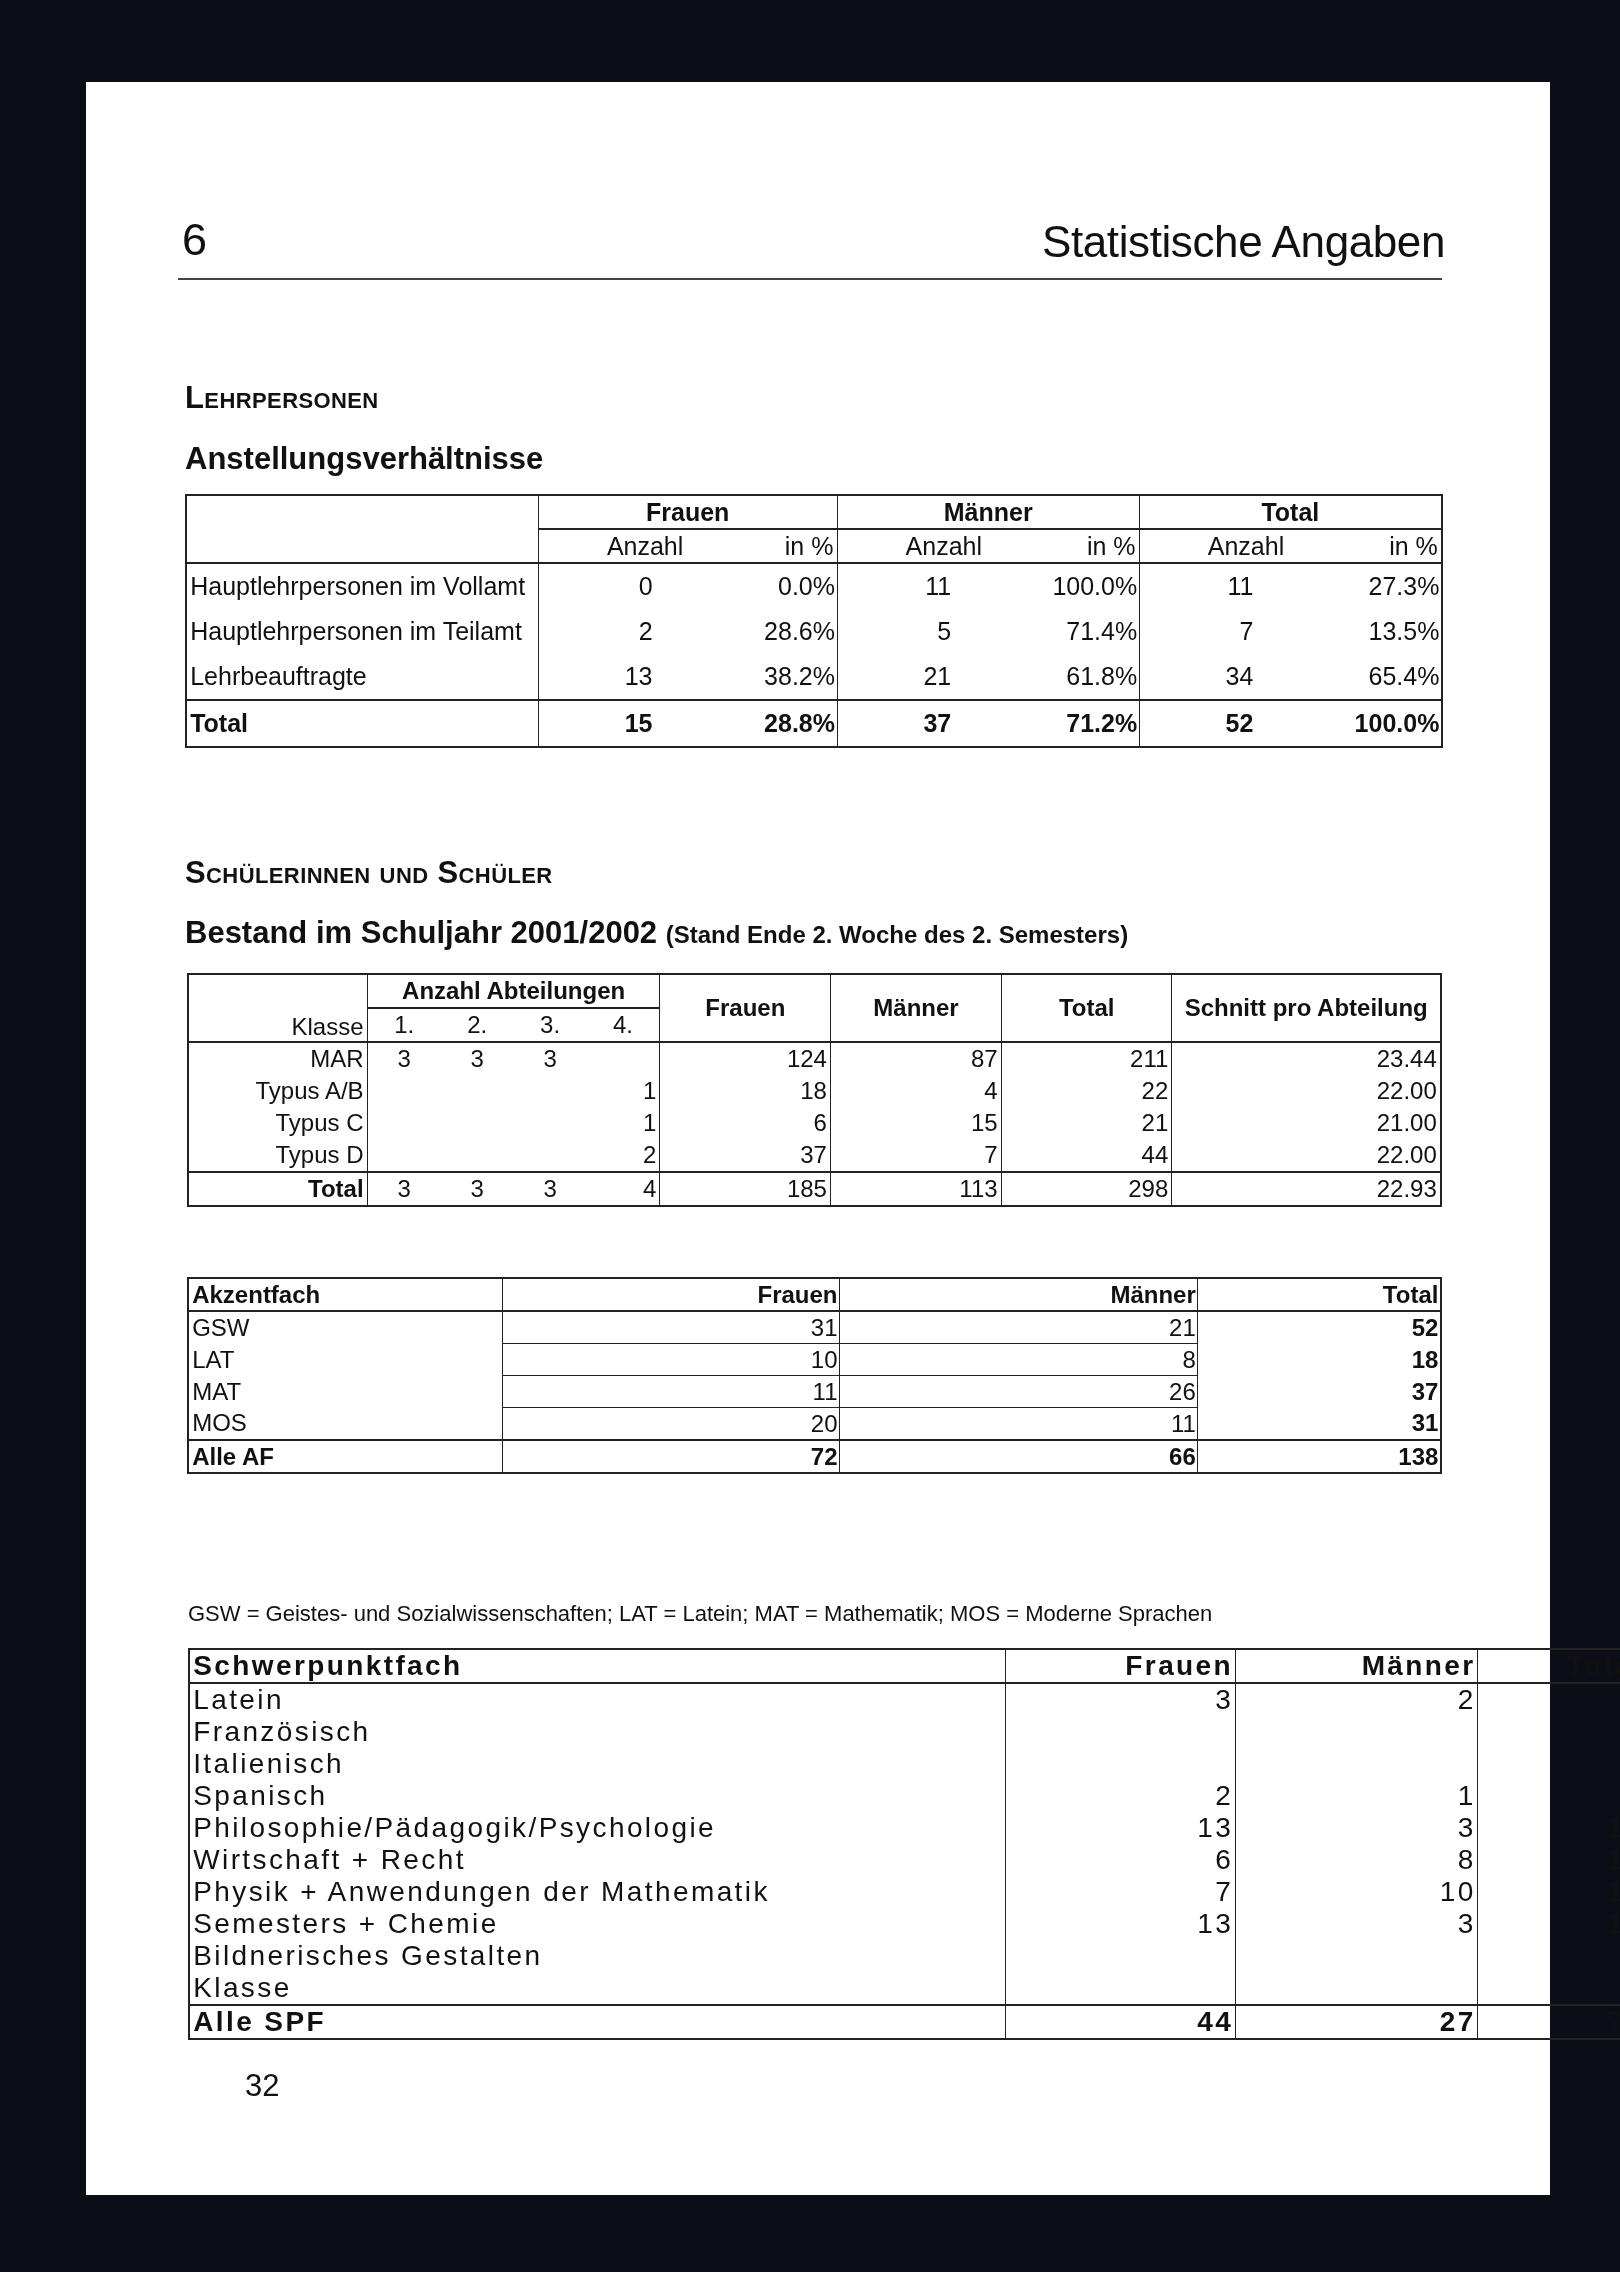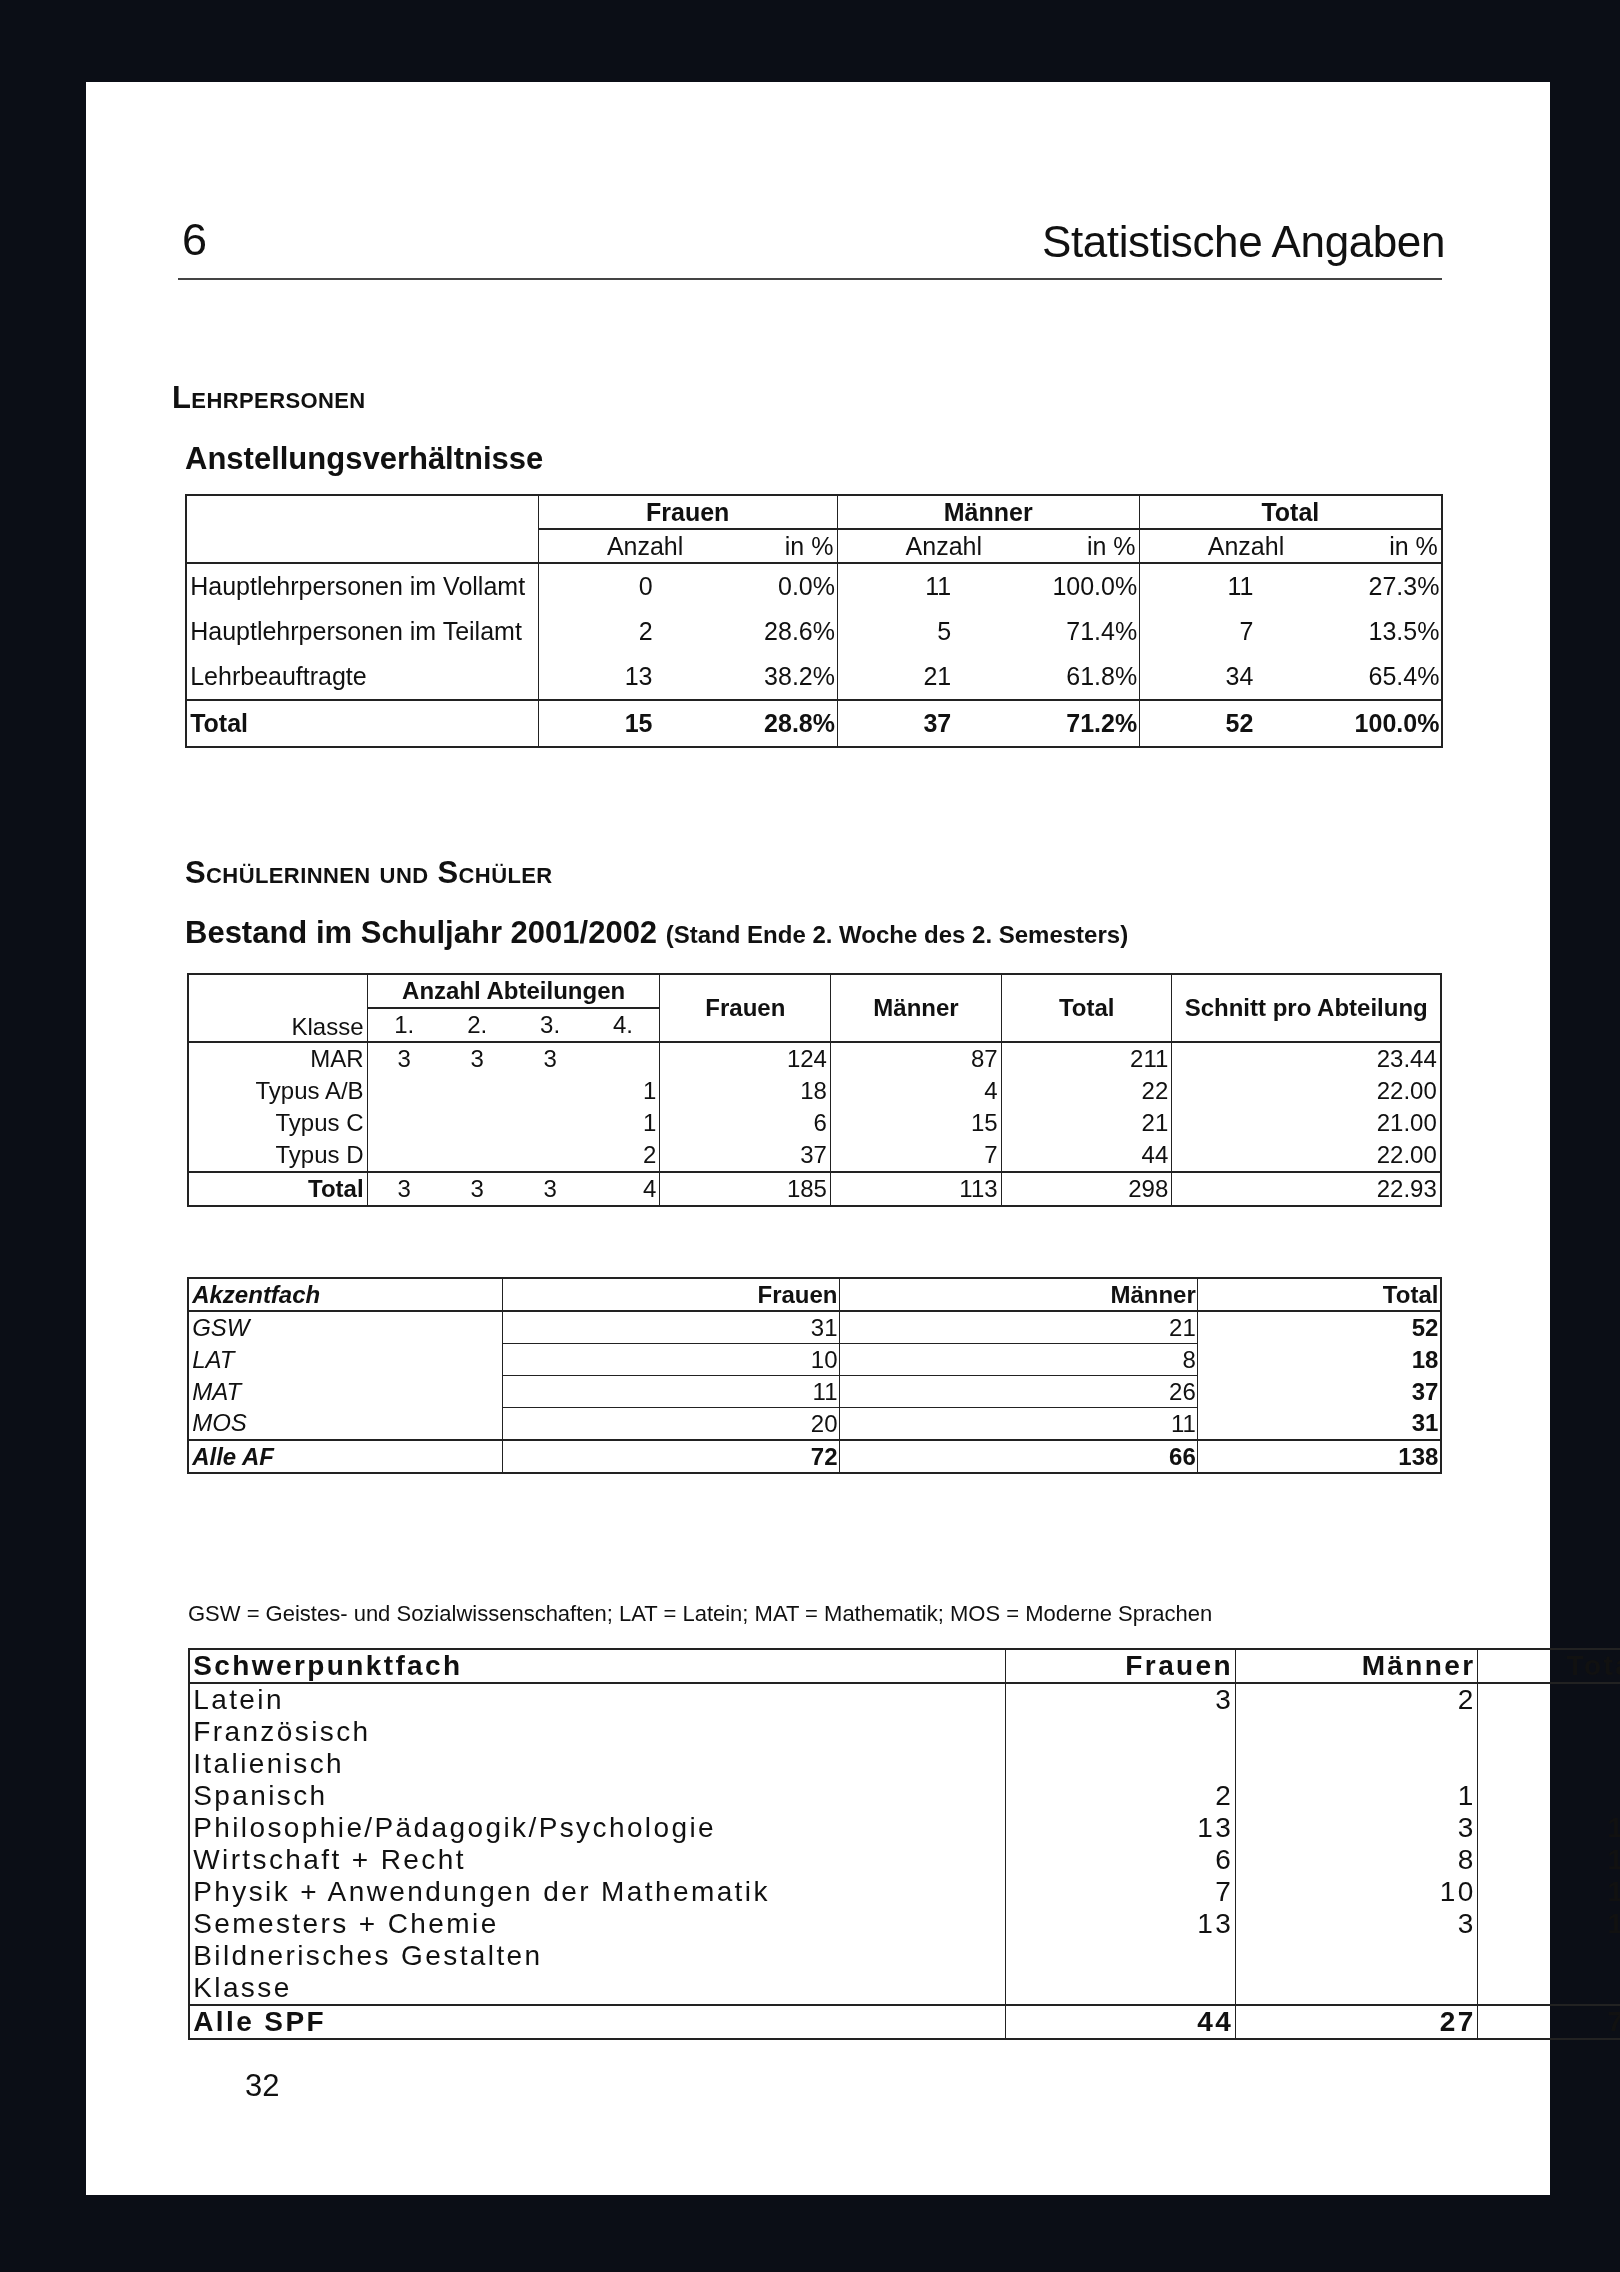--- a/index.html
+++ b/index.html
@@ -59,21 +59,21 @@
     #t2 td.abt.last { text-align: right; padding-right: 3.2px; }
     #t2 td.n { text-align: right; }
     #t2 .abtgroup { border-bottom: 2.4px solid #222; text-align: center; font-weight: bold; }
     #t2 tr.hdr-bottom td { border-bottom: 2.4px solid #222; }
     #t2 tr.total td { font-weight: bold; border-top: 2.4px solid #222; }
     #t2 tr.total td.abt, #t2 tr.total td.n { font-weight: normal; }
 
     
     #t3 { left: 101px; top: 1195px; width: 1255px; font-size: 24px; border: 2.4px solid #222; }
     #t3 td { height: 31px; border-left: 1.6px solid #222; text-align: right; padding-right: 1.6px; }
-    #t3 td.lbl { text-align: left; border-left: none; width: 308px; font-style: italic; }
+    #t3 td.lbl { text-align: left; border-left: none; width: 308px; }
     #t3 tr.hdr td { font-weight: bold; border-bottom: 2.4px solid #222; }
     #t3 td.tot { font-weight: bold; }
     #t3 tr.mid td.split { border-bottom: 1.6px solid #222; }
     #t3 tr.total td { font-weight: bold; border-top: 2.4px solid #222; }
 
     .legend { left: 102px; top: 1519px; font-size: 22px; }
 
     
     #t4 { left: 102px; top: 1534px; width: 1459px; font-size: 28px; border: 2.4px solid #222; letter-spacing: 2.4px; margin-top: 32px; }
     #t4 td { height: 31px; border-left: 1.6px solid #222; text-align: right; padding-right: 1.6px; }
@@ -86,21 +86,21 @@
   </style>
 </head>
 <body>
 
 <div class="page">
 
   <div class="abs chapter-num">6</div>
   <div class="abs chapter-title">Statistische Angaben</div>
   <div class="abs header-rule"></div>
 
-  <div class="abs section-heading" style="left:86px; top:298px;">Lehrpersonen</div>
+  <div class="abs section-heading" style="left:99px; top:298px;">Lehrpersonen</div>
   <div class="abs sub-heading" style="left:99px; top:359px;">Anstellungsverhältnisse</div>
 
   <table id="t1">
     <tbody>
         <tr>
       <td class="lbl" rowspan="2" style="border-bottom:2.4px solid #222;"></td>
       <td class="grp" colspan="2">Frauen</td>
       <td class="grp" colspan="2">Männer</td>
       <td class="grp" colspan="2">Total</td>
     </tr>

